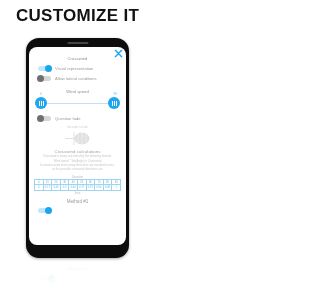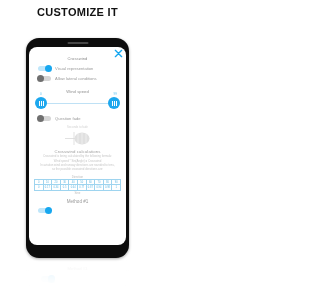--- a/index.html
+++ b/index.html
@@ -15,21 +15,21 @@
     position: relative;
   }
 
   
   #headline {
     position: absolute;
     top: 6px;
     left: 0;
     width: 155px;
     text-align: center;
-    font-size: 11px;
+    font-size: 17px;
     font-weight: bold;
     letter-spacing: 0.3px;
     color: #121212;
     font-family: "Liberation Sans", sans-serif;
   }
 
   
   #phone-wrap {
     position: absolute;
     left: 26px;

